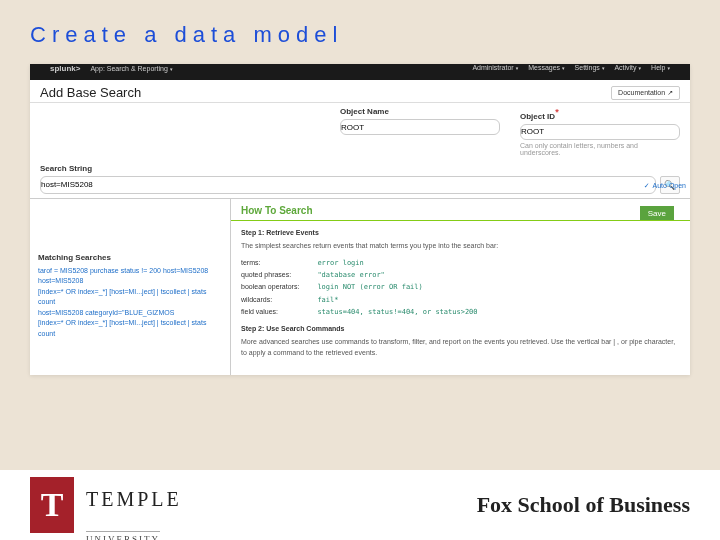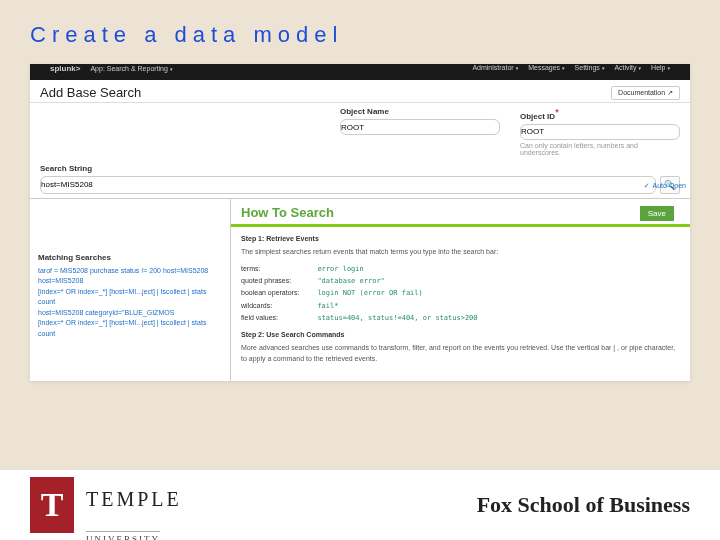--- a/index.html
+++ b/index.html
@@ -103,23 +103,23 @@
 .left-col .subhead { font-weight: bold; font-size: 8px; margin-bottom: 4px; margin-top: 48px; }
 .left-col .link-line { color: #1e6ec8; font-size: 7px; line-height: 1.5; cursor: pointer; }
 .right-col {
   flex: 1;
   border-left: 1px solid #ccc;
   padding: 0;
 }
 .howto-head {
   color: #5ea83b;
   font-weight: bold;
-  font-size: 13px;
+  font-size: 10px;
   padding: 6px 10px 4px;
-  border-bottom: 3px solid #84cc16;
+  border-bottom: 1px solid #84cc16;
 }
 .howto-body { padding: 6px 10px 10px; font-size: 7px; line-height: 1.6; }
 .step-title { font-weight: bold; margin-bottom: 2px; }
 .step-desc { color: #555; margin-bottom: 6px; }
 .terms-table { display: table; font-size: 7px; margin-bottom: 5px; }
 .term-row { display: table-row; }
 .term-row .lbl { display: table-cell; padding-right: 18px; color: #333; white-space: nowrap; }
 .term-row .ex { display: table-cell; font-family: monospace; color: #2b8c6e; }
 .auto-open {
   position: absolute;

